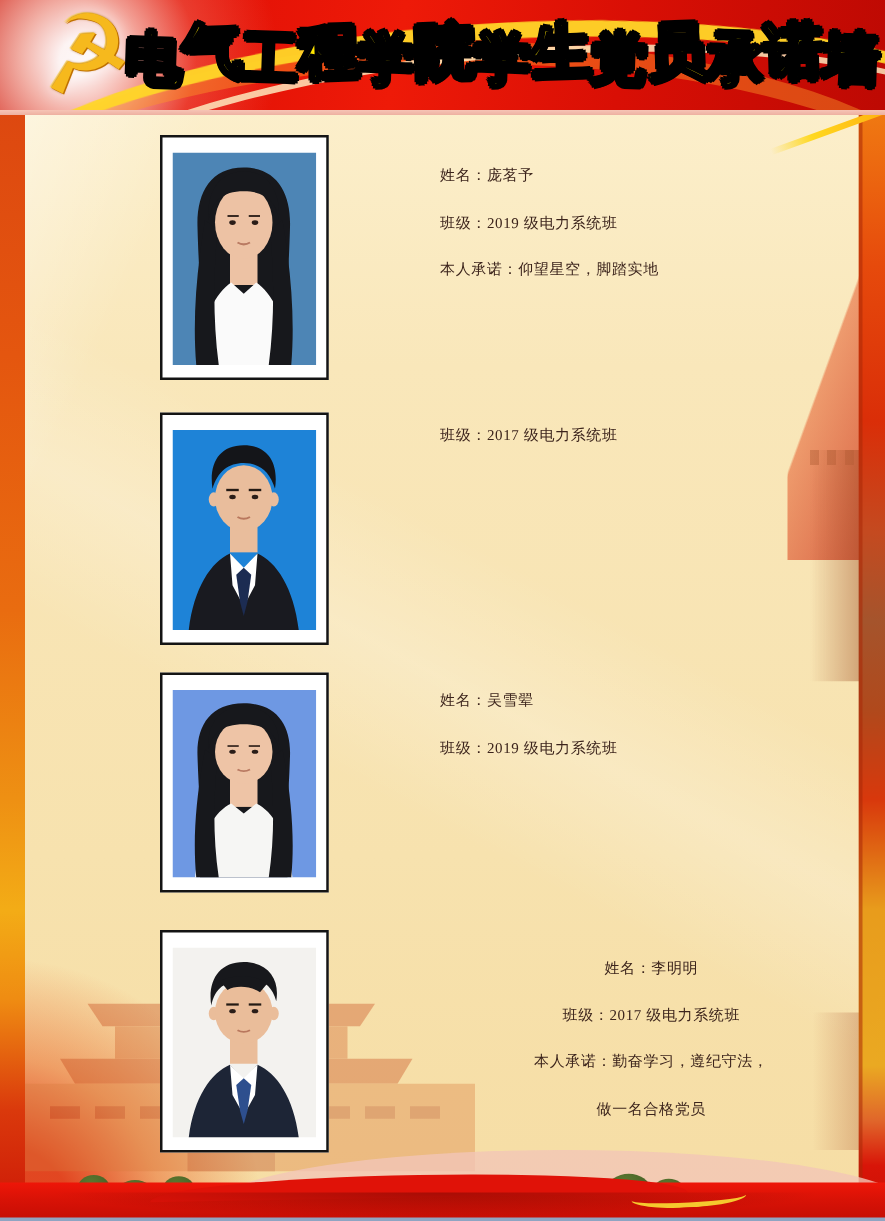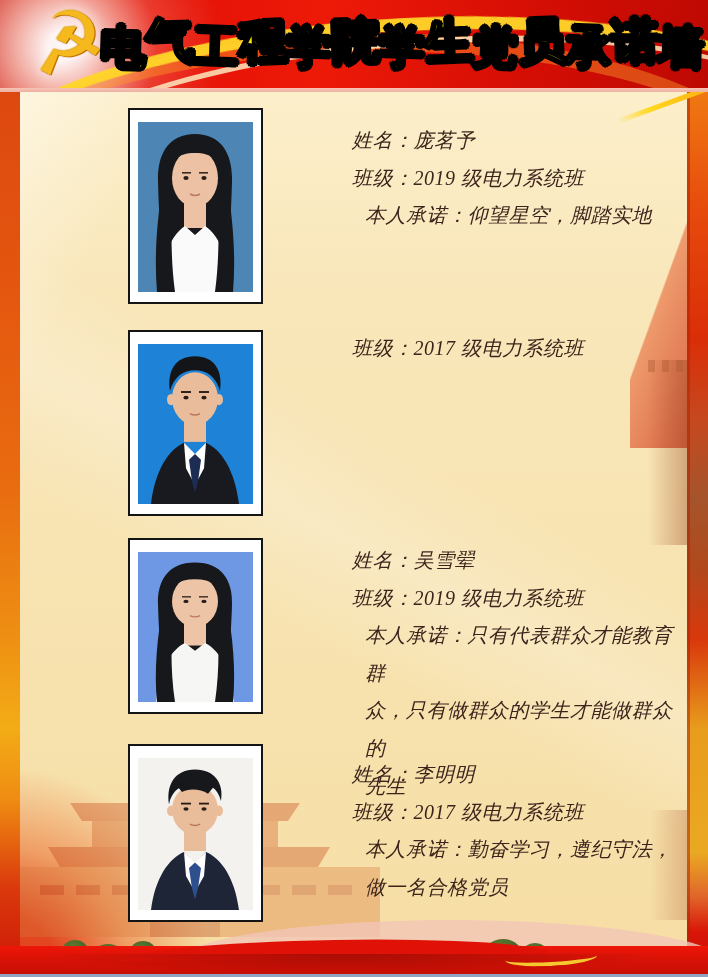--- a/index.html
+++ b/index.html
@@ -85,26 +85,26 @@
   
   .photo{position:absolute; left:128px; width:135px; z-index:5;
     background:#fff; border:2px solid #141414; box-sizing:border-box;
     padding:12px 8px 10px 8px;}
   .photo svg{display:block; width:100%; height:100%;}
   .e0 .photo{top:108px; height:196px;}
   .e1 .photo{top:330px; height:186px;}
   .e2 .photo{top:538px; height:176px;}
   .e3 .photo{top:744px; height:178px;}
   .info{position:absolute; left:352px; width:338px; z-index:5;
-    font-size:20px; line-height:37.6px; color:#3c241c; letter-spacing:.5px;font-style:italic;}
+    font-size:12px; line-height:37.6px; color:#3c241c; letter-spacing:.5px;}
   .e0 .info{top:122px;}
   .e1 .info{top:330px;}
   .e2 .info{top:542px;}
-  .e3 .info{top:756px;}
-  .pledge{white-space:pre-line;margin-left:13px;}
+  .e3 .info{top:756px;text-align:center;}
+  .pledge{white-space:pre-line;}
 </style>
 </head>
 <body>
 
 <div class="poster" style="--c-banner: #e01105; --c-title: #ffe600; --c-bg: #f8e6b8; --c-text: #3c241c;">
 
   <div class="banner">
     <div class="swoosh3"></div>
     <div class="swoosh1"></div>
     <div class="swoosh2"></div>
@@ -216,23 +216,20 @@
         <ellipse cx="48" cy="56" rx="2.6" ry="1.9" fill="#2a1d18"></ellipse>
           <ellipse cx="66" cy="56" rx="2.6" ry="1.9" fill="#2a1d18"></ellipse>
         <rect x="44" y="50" width="9" height="1.6" fill="#3a2a22"></rect>
           <rect x="61" y="50" width="9" height="1.6" fill="#3a2a22"></rect>
         <path d="M52 72 Q57 75 62 72" stroke="#b97a62" stroke-width="1.6" fill="none"></path>
       </svg>
     </div>
     <div class="info">
       <div class="line"><span>姓名：</span><span>吴雪翚</span></div>
       <div class="line"><span>班级：</span><span>2019 级电力系统班</span></div>
-      <div class="line pledge"><span>本人承诺：</span><span>只有代表群众才能教育群
-众，只有做群众的学生才能做群众的
-先生</span></div>
     </div>
   </div>
 
   <div class="entry e3">
     <div class="photo" style="--p-bg: #f3f2ef; --p-hair: #17181c; --p-skin: #eabd9a; --p-attire: #1d2536; --p-shirt: #ffffff; --p-tie: #2e4f8e;">
       <svg viewBox="0 0 115 170" preserveAspectRatio="none">
         <rect width="115" height="170" style="fill:var(--p-bg)"></rect>
         <rect x="46" y="80" width="22" height="24" style="fill:var(--p-skin)"></rect>
         <ellipse cx="33" cy="59" rx="4" ry="6" style="fill:var(--p-skin)"></ellipse>
           <ellipse cx="81" cy="59" rx="4" ry="6" style="fill:var(--p-skin)"></ellipse>

